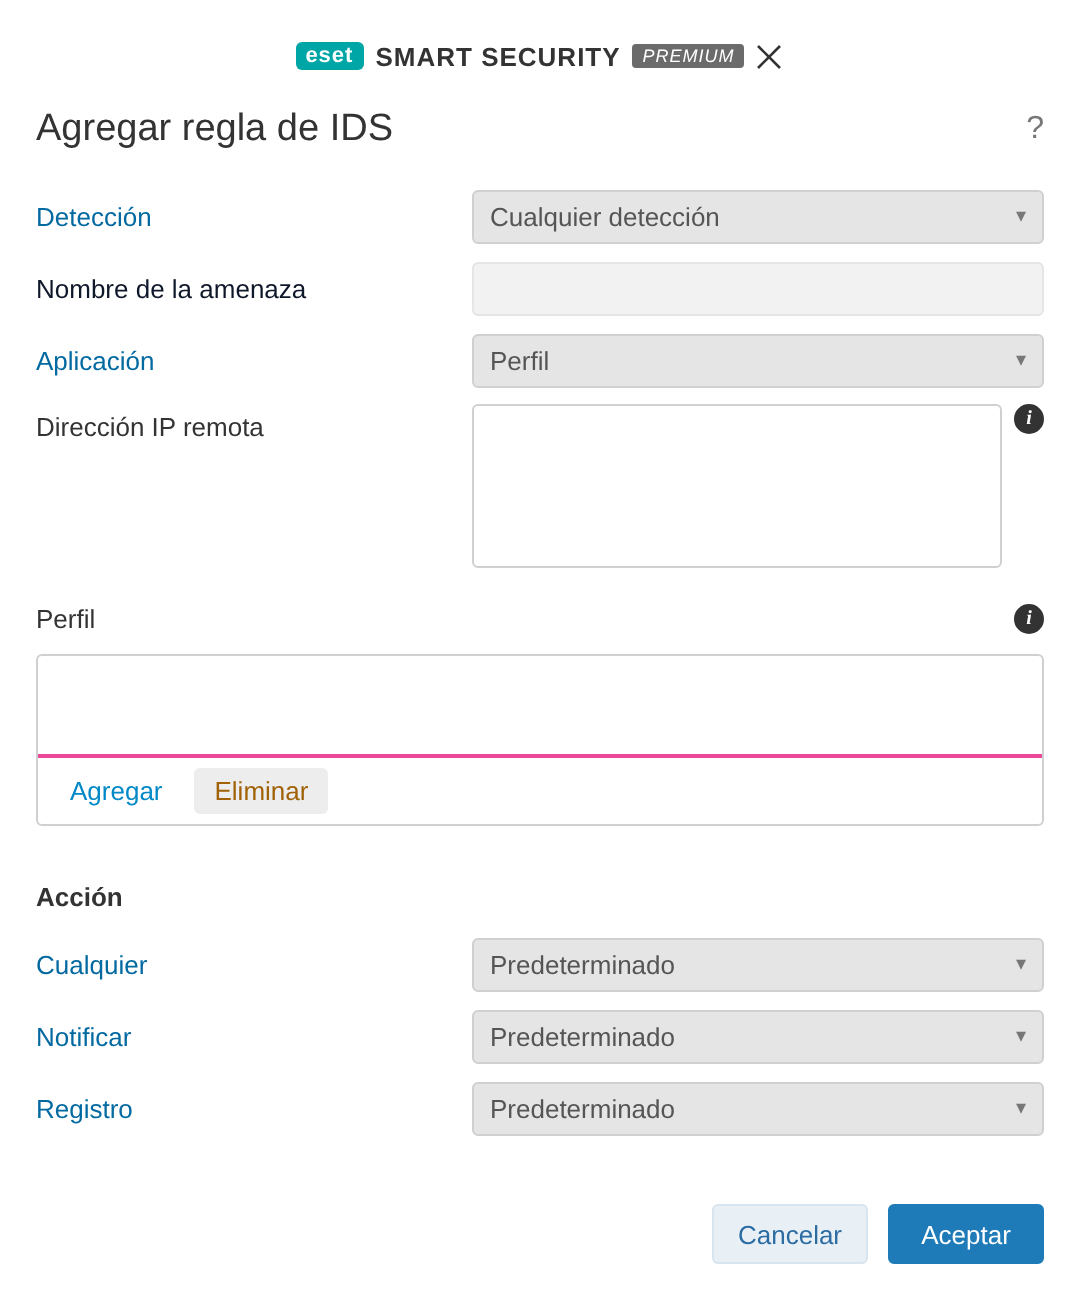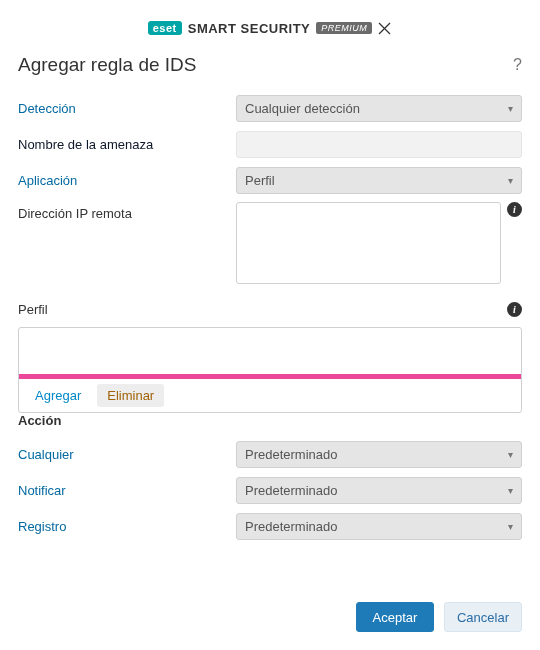--- a/index.html
+++ b/index.html
@@ -78,31 +78,31 @@
   .perfil-label-row {
     display: flex; justify-content: space-between; align-items: center;
     margin-top: 18px; margin-bottom: 10px;
   }
   .perfil-box {
     border: 1px solid #d0d0d0; border-radius: 3px;
     height: 86px; display: flex; flex-direction: column;
   }
   .perfil-list { flex: 1; }
   .perfil-actions {
-    border-top: 5px solid #ec4899; padding: 5px 6px;
+    border-top: 2px solid #ec4899; padding: 5px 6px;
     display: flex; gap: 6px;
   }
   .btn-small {
     border: none; background: transparent; font-size: 13px;
     padding: 4px 10px; border-radius: 3px; cursor: pointer;
   }
   .btn-small.add { color: #0088c7; }
   .btn-small.del { color: #a16207; background: #ededed; }
   .section-title {
-    font-weight: 600; font-size: 13px; 
+    font-weight: 600; font-size: 13px; margin-top: 28px;
     margin-bottom: 12px;
   }
   .footer {
     position: absolute; bottom: 0; left: 0; right: 0;
     padding: 14px 18px 18px; display: flex; justify-content: flex-end;
     gap: 10px;
   }
   .btn {
     min-width: 78px; height: 30px; border-radius: 3px;
     font-size: 13px; cursor: pointer; border: 1px solid transparent;
@@ -215,17 +215,17 @@
         <div class="select">
           <span>Predeterminado</span>
           <span class="chev">▾</span>
         </div>
       </div>
     </div>
 
   </div>
 
   <div class="footer">
+    <button class="btn btn-secondary">Cancelar</button>
     <button class="btn btn-primary">Aceptar</button>
-    <button class="btn btn-secondary">Cancelar</button>
   </div>
 
 </div>
 
 </body></html>

